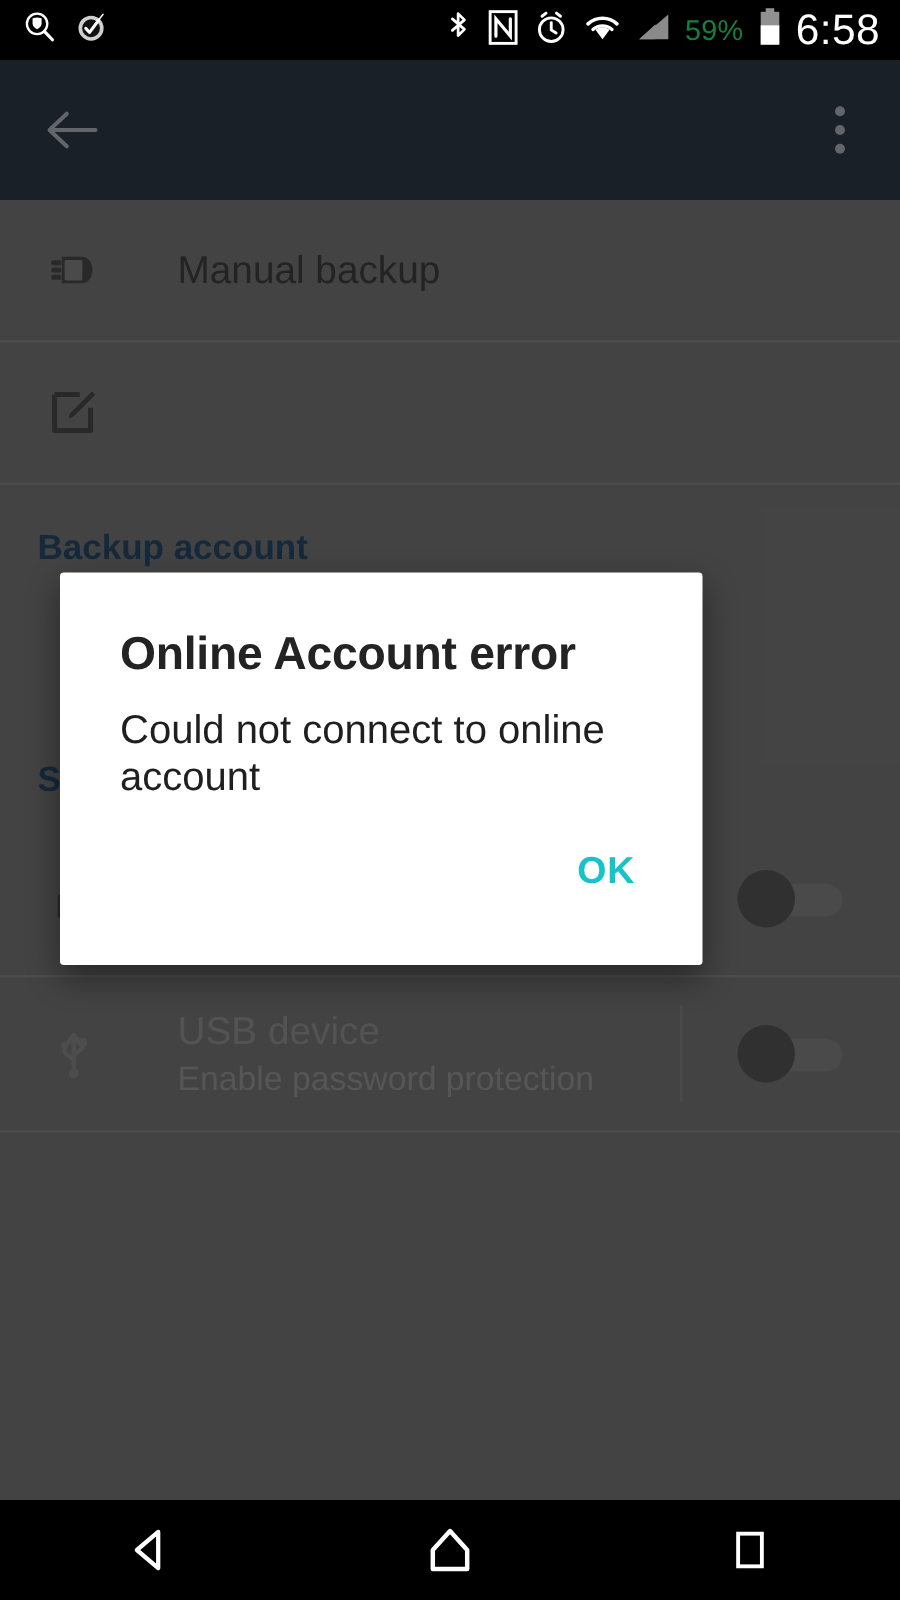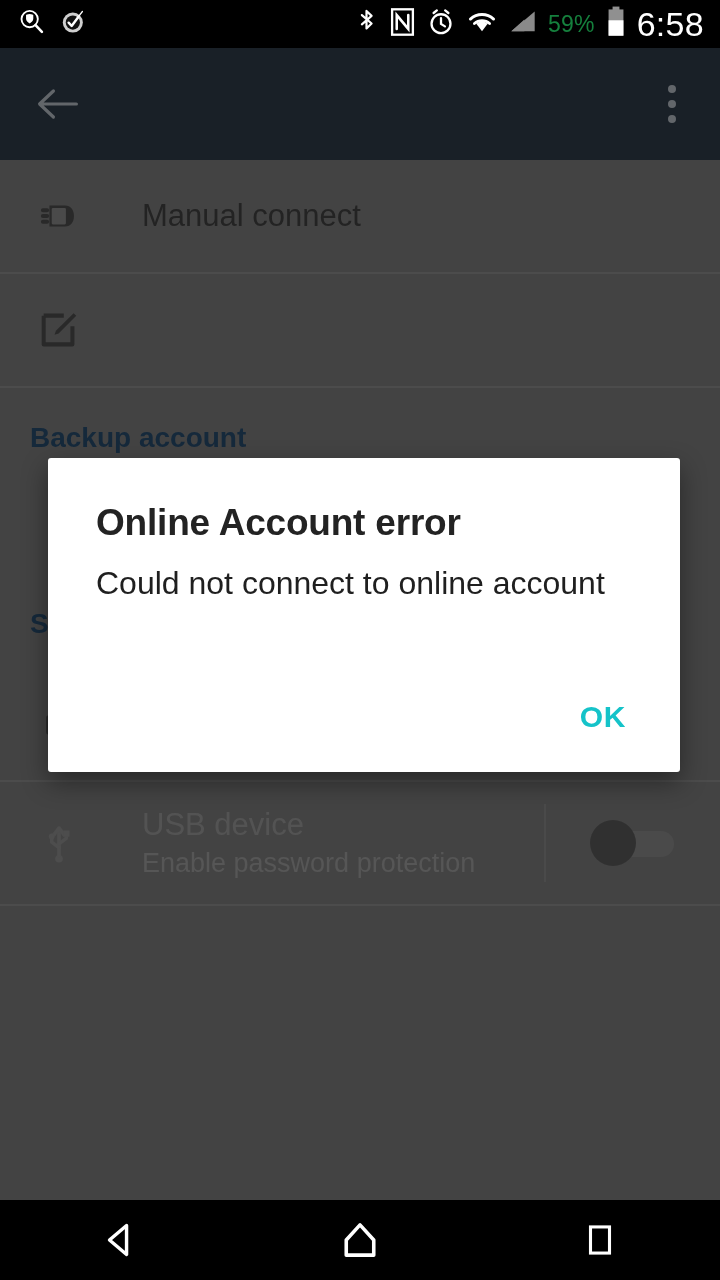--- a/index.html
+++ b/index.html
@@ -180,21 +180,21 @@
     height: 1200px;
     background: rgba(0,0,0,0.30);
     z-index: 30;
   }
 
   
   .dialog {
     position: absolute;
     left: 48px;
     top: 458px;
-    width: 632px;
+    width: 514px;
     height: 314px;
     background: #ffffff;
     border-radius: 3px;
     box-shadow: 0 10px 26px rgba(0,0,0,0.42);
     z-index: 40;
     box-sizing: border-box;
   }
   .dialog-title {
     color: #232323;
     font-size: 37px;
@@ -203,24 +203,24 @@
     letter-spacing: -0.2px;
   }
   .dialog-message {
     color: #1f1f1f;
     font-size: 32px;
     padding: 20px 40px 0 48px;
     line-height: 1.2;
   }
   .dialog-actions {
     position: absolute;
-    right: 0; bottom: 0;
+    right: 0; bottom: 12px;
     display: flex;
     align-items: flex-start;
-    padding: 0 46px 24px 0;
+    padding: 0 46px 32px 0;
   }
   .dialog-btn {
     color: #15c3c9;
     font-size: 30px;
     font-weight: bold;
     letter-spacing: 0.6px;
     background: none;
     border: none;
     padding: 14px 8px;
     font-family: inherit;
@@ -329,21 +329,21 @@
 
     <div class="row">
       <div class="row-icon">
         <svg width="46" height="46" viewBox="0 0 24 24">
           <path d="M3.6 9h2.2M3.6 12h2.2M3.6 15h2.2" stroke="#3b3b3b" stroke-width="2.1" stroke-linecap="round"></path>
           <path d="M7 6.5h8.2c2.9 0 4.6 2.4 4.6 5.5s-1.7 5.5-4.6 5.5H7z" fill="#3b3b3b"></path>
           <rect x="8.2" y="7.8" width="7.4" height="8.6" rx="0.6" fill="#6a6a6a"></rect>
         </svg>
       </div>
       <div class="row-text">
-        <div class="row-title">Manual connect</div>
+        <div class="row-title">Manual backup</div>
       </div>
     </div>
 
     <div class="row">
       <div class="row-icon">
         <svg width="46" height="46" viewBox="0 0 24 24">
           <path d="M4 4.5h10.5M4 4.5v15h15V10" fill="none" stroke="#3b3b3b" stroke-width="2.1" stroke-linejoin="round"></path>
           <path d="M19.6 3.2l1.4 1.4-9.2 9.2-2.1.7.7-2.1z" fill="#3b3b3b"></path>
         </svg>
       </div>

